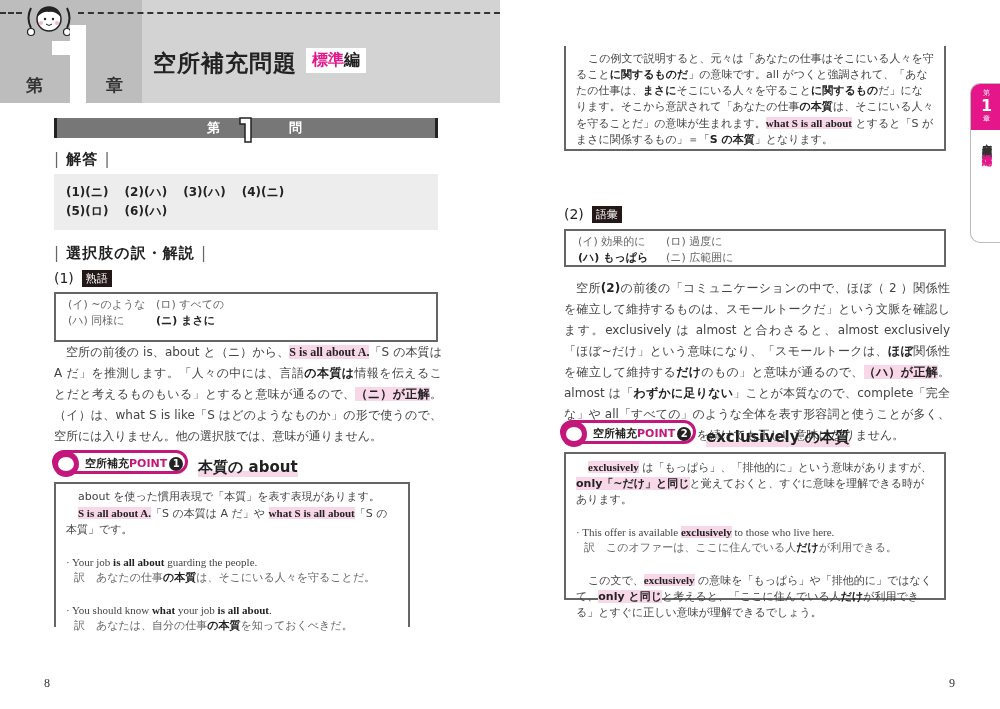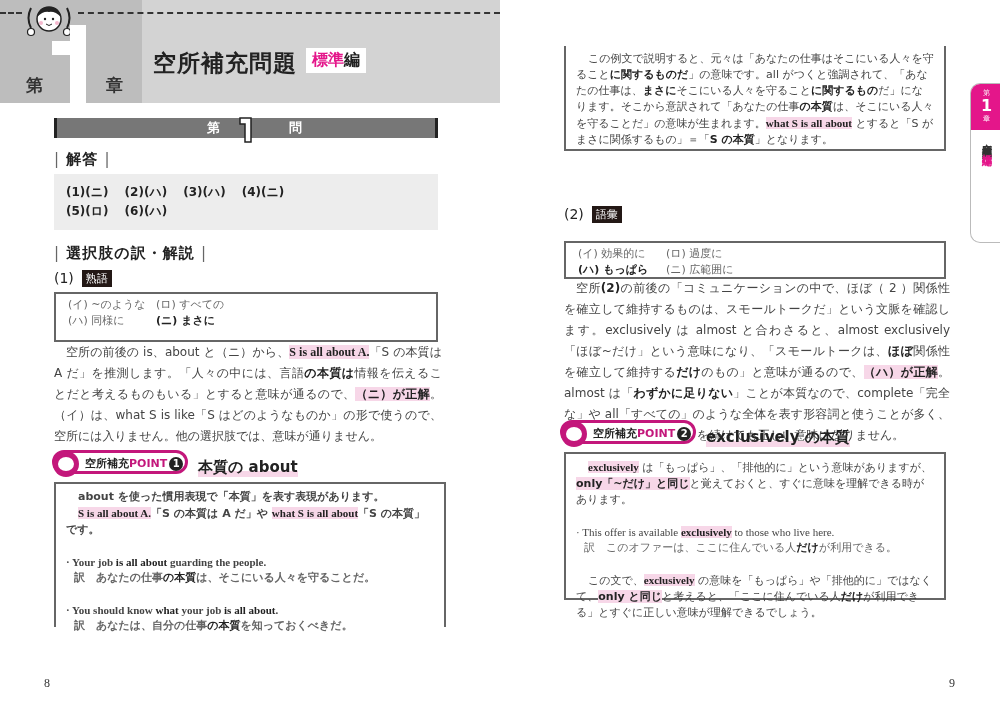--- a/index.html
+++ b/index.html
@@ -145,21 +145,21 @@
   <div class="point-head" style="left:52px; top:450px; width:390px;">
     <div class="point-pill">
       <div class="point-face">
           <div class="f"></div>
         </div>
       <span class="point-label"><span>空所補充</span><span class="p">POINT</span><span class="n">1</span></span>
     </div>
     <span class="point-title" style="left:146px;text-align:center;">本質の about</span>
   </div>
 
-  <div class="point-box" style="left:54px; top:482px; width:392px; height:145px;font-weight:bold;">
+  <div class="point-box" style="left:54px; top:482px; width:356px; height:145px;">
     <p style="text-indent:12px;">about を使った慣用表現で「本質」を表す表現があります。</p>
     <p style="text-indent:12px;"><b class="hl serif">S is all about A.</b><span>「S の本質は A だ」や </span><b class="hl serif">what S is all about</b><span>「S の本質」です。</span></p>
     <p>&nbsp;</p>
     <p class="serif"><span>· Your job </span><b>is all about</b><span> guarding the people.</span></p>
     <p style="padding-left:8px; color:#666;"><span>訳　あなたの仕事</span><b>の本質</b><span>は、そこにいる人々を守ることだ。</span></p>
     <p>&nbsp;</p>
     <p class="serif"><span>· You should know </span><b>what</b><span> your job </span><b>is all about</b><span>.</span></p>
     <p style="padding-left:8px; color:#666;"><span>訳　あなたは、自分の仕事</span><b>の本質</b><span>を知っておくべきだ。</span></p>
   </div>
 
@@ -169,21 +169,21 @@
 <div class="page-right">
 
   <div class="point-box closed" style="left:64px; top:46px; width:382px; height:105px; border-top:none;">
     <p style="text-indent:12px;"><span>この例文で説明すると、元々は「あなたの仕事はそこにいる人々を守ること</span><b>に関するものだ</b><span>」の意味です。all がつくと強調されて、「あなたの仕事は、</span><b>まさに</b><span>そこにいる人々を守ること</span><b>に関するもの</b><span>だ」になります。そこから意訳されて「あなたの仕事</span><b>の本質</b><span>は、そこにいる人々を守ることだ」の意味が生まれます。</span><b class="hl serif">what S is all about</b><span> とすると「S がまさに関係するもの」＝「</span><b>S の本質</b><span>」となります。</span></p>
   </div>
 
   <div class="sub-head" style="left:64px; top:206px;">
     <span>(2)</span><span class="tag">語彙</span>
   </div>
 
-  <div class="choice-box" style="left:64px; top:229px; width:382px; height:38px;margin-top:12px;">
+  <div class="choice-box" style="left:64px; top:229px; width:382px; height:38px;">
     <div><span class="c">(イ) 効果的に</span><span>(ロ) 過度に</span></div>
     <div><span class="c b">(ハ) もっぱら</span><span>(ニ) 広範囲に</span></div>
   </div>
 
   <div class="para" style="left:64px; top:278px; width:386px; text-indent:12px;">
     <span>空所</span><b>(2)</b><span>の前後の「コミュニケーションの中で、ほぼ（ 2 ）関係性を確立して維持するものは、スモールトークだ」という文脈を確認します。exclusively は almost と合わさると、almost exclusively「ほぼ~だけ」という意味になり、「スモールトークは、</span><b>ほぼ</b><span>関係性を確立して維持する</span><b>だけ</b><span>のもの」と意味が通るので、</span><b class="hl">（ハ）が正解</b><span>。almost は「</span><b>わずかに足りない</b><span>」ことが本質なので、complete「完全な」や all「すべての」のような全体を表す形容詞と使うことが多く、（イ）、（ロ）、（ニ）を続けても正しい意味になりません。</span>
   </div>
 
   <div class="point-head" style="left:60px; top:420px; width:390px;">
     <div class="point-pill">

